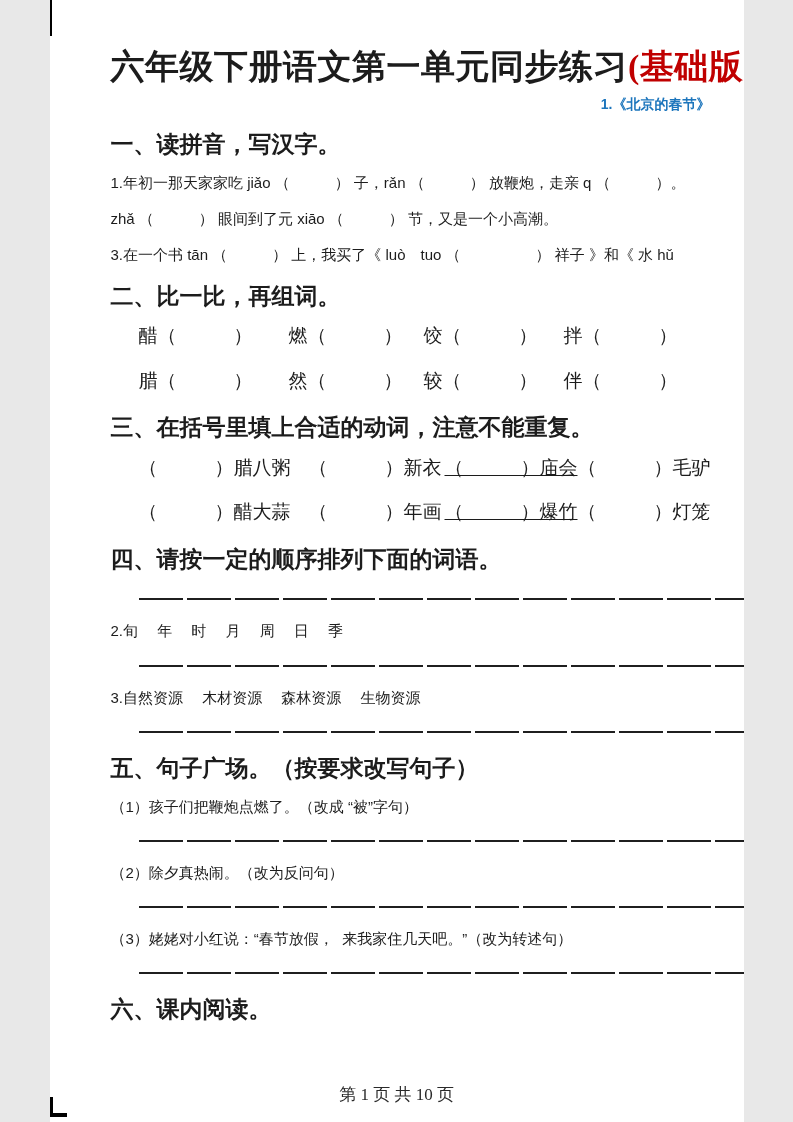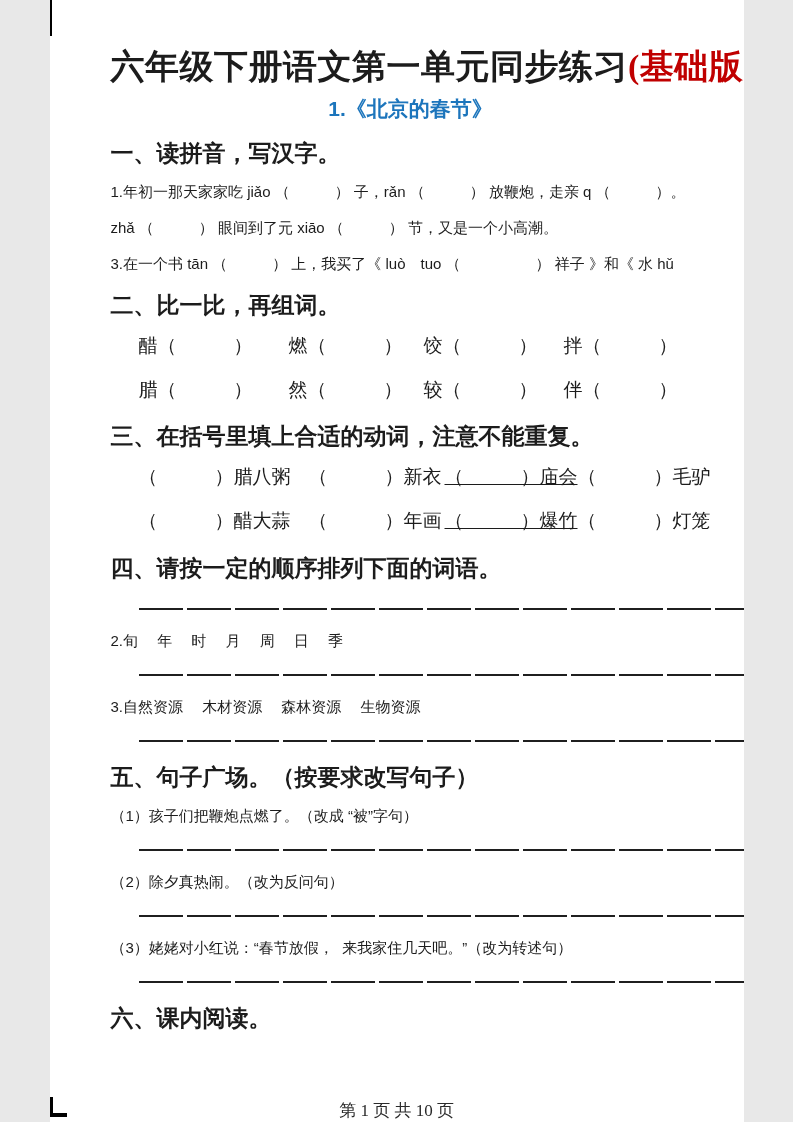--- a/index.html
+++ b/index.html
@@ -19,22 +19,22 @@
     margin:0; text-align:center;
     font-size:34px; font-weight:bold; line-height:1.32;
     white-space:nowrap; letter-spacing:0.5px;
   }
   h1.title .suffix {
     color:#c00000;
     font-family:"Liberation Serif", serif;
     font-weight:bold;
   }
   h2.subtitle {
-    margin:5px 0 0; text-align:center;
-    font-size:21px; font-weight:bold; line-height:1.3;
+    margin:5px 0 0; text-align:right;
+    font-size:14px; font-weight:bold; line-height:1.3;
     color:#1c75bc;
   }
 
   h3.sec-heading {
     margin:17px 0 13px;
     font-size:23px; font-weight:bold; line-height:1.3;
     white-space:pre;
   }
   p.line {
     margin:0 0 17px;
@@ -54,21 +54,21 @@
   .grid-row.verbs   .cell:nth-child(2){ width:140px; }
   .grid-row.verbs   .cell:nth-child(3){ width:135px;text-decoration:underline; }
 
   .blank {
     height:2px; width:682px;
     margin:24px 0 21px 28px;
     background:repeating-linear-gradient(90deg,#1f1f1f 0 44px, rgba(0,0,0,0) 44px 48px);
   }
 
   .footer {
-    position:absolute; left:0; right:0; bottom:0;
+    position:absolute; left:0; right:0; bottom:16px;
     text-align:center;
     font-family:"Liberation Serif", serif;
     font-size:17px; color:#2a2a2a;
     white-space:pre;
   }
 
   
   .artifact-tl   { position:absolute; left:0; top:0;     width:2px;  height:36px; background:#000; }
   .artifact-bl-v { position:absolute; left:0; bottom:5px; width:3px; height:20px; background:#000; }
   .artifact-bl-h { position:absolute; left:0; bottom:5px; width:17px; height:4px; background:#000; }

